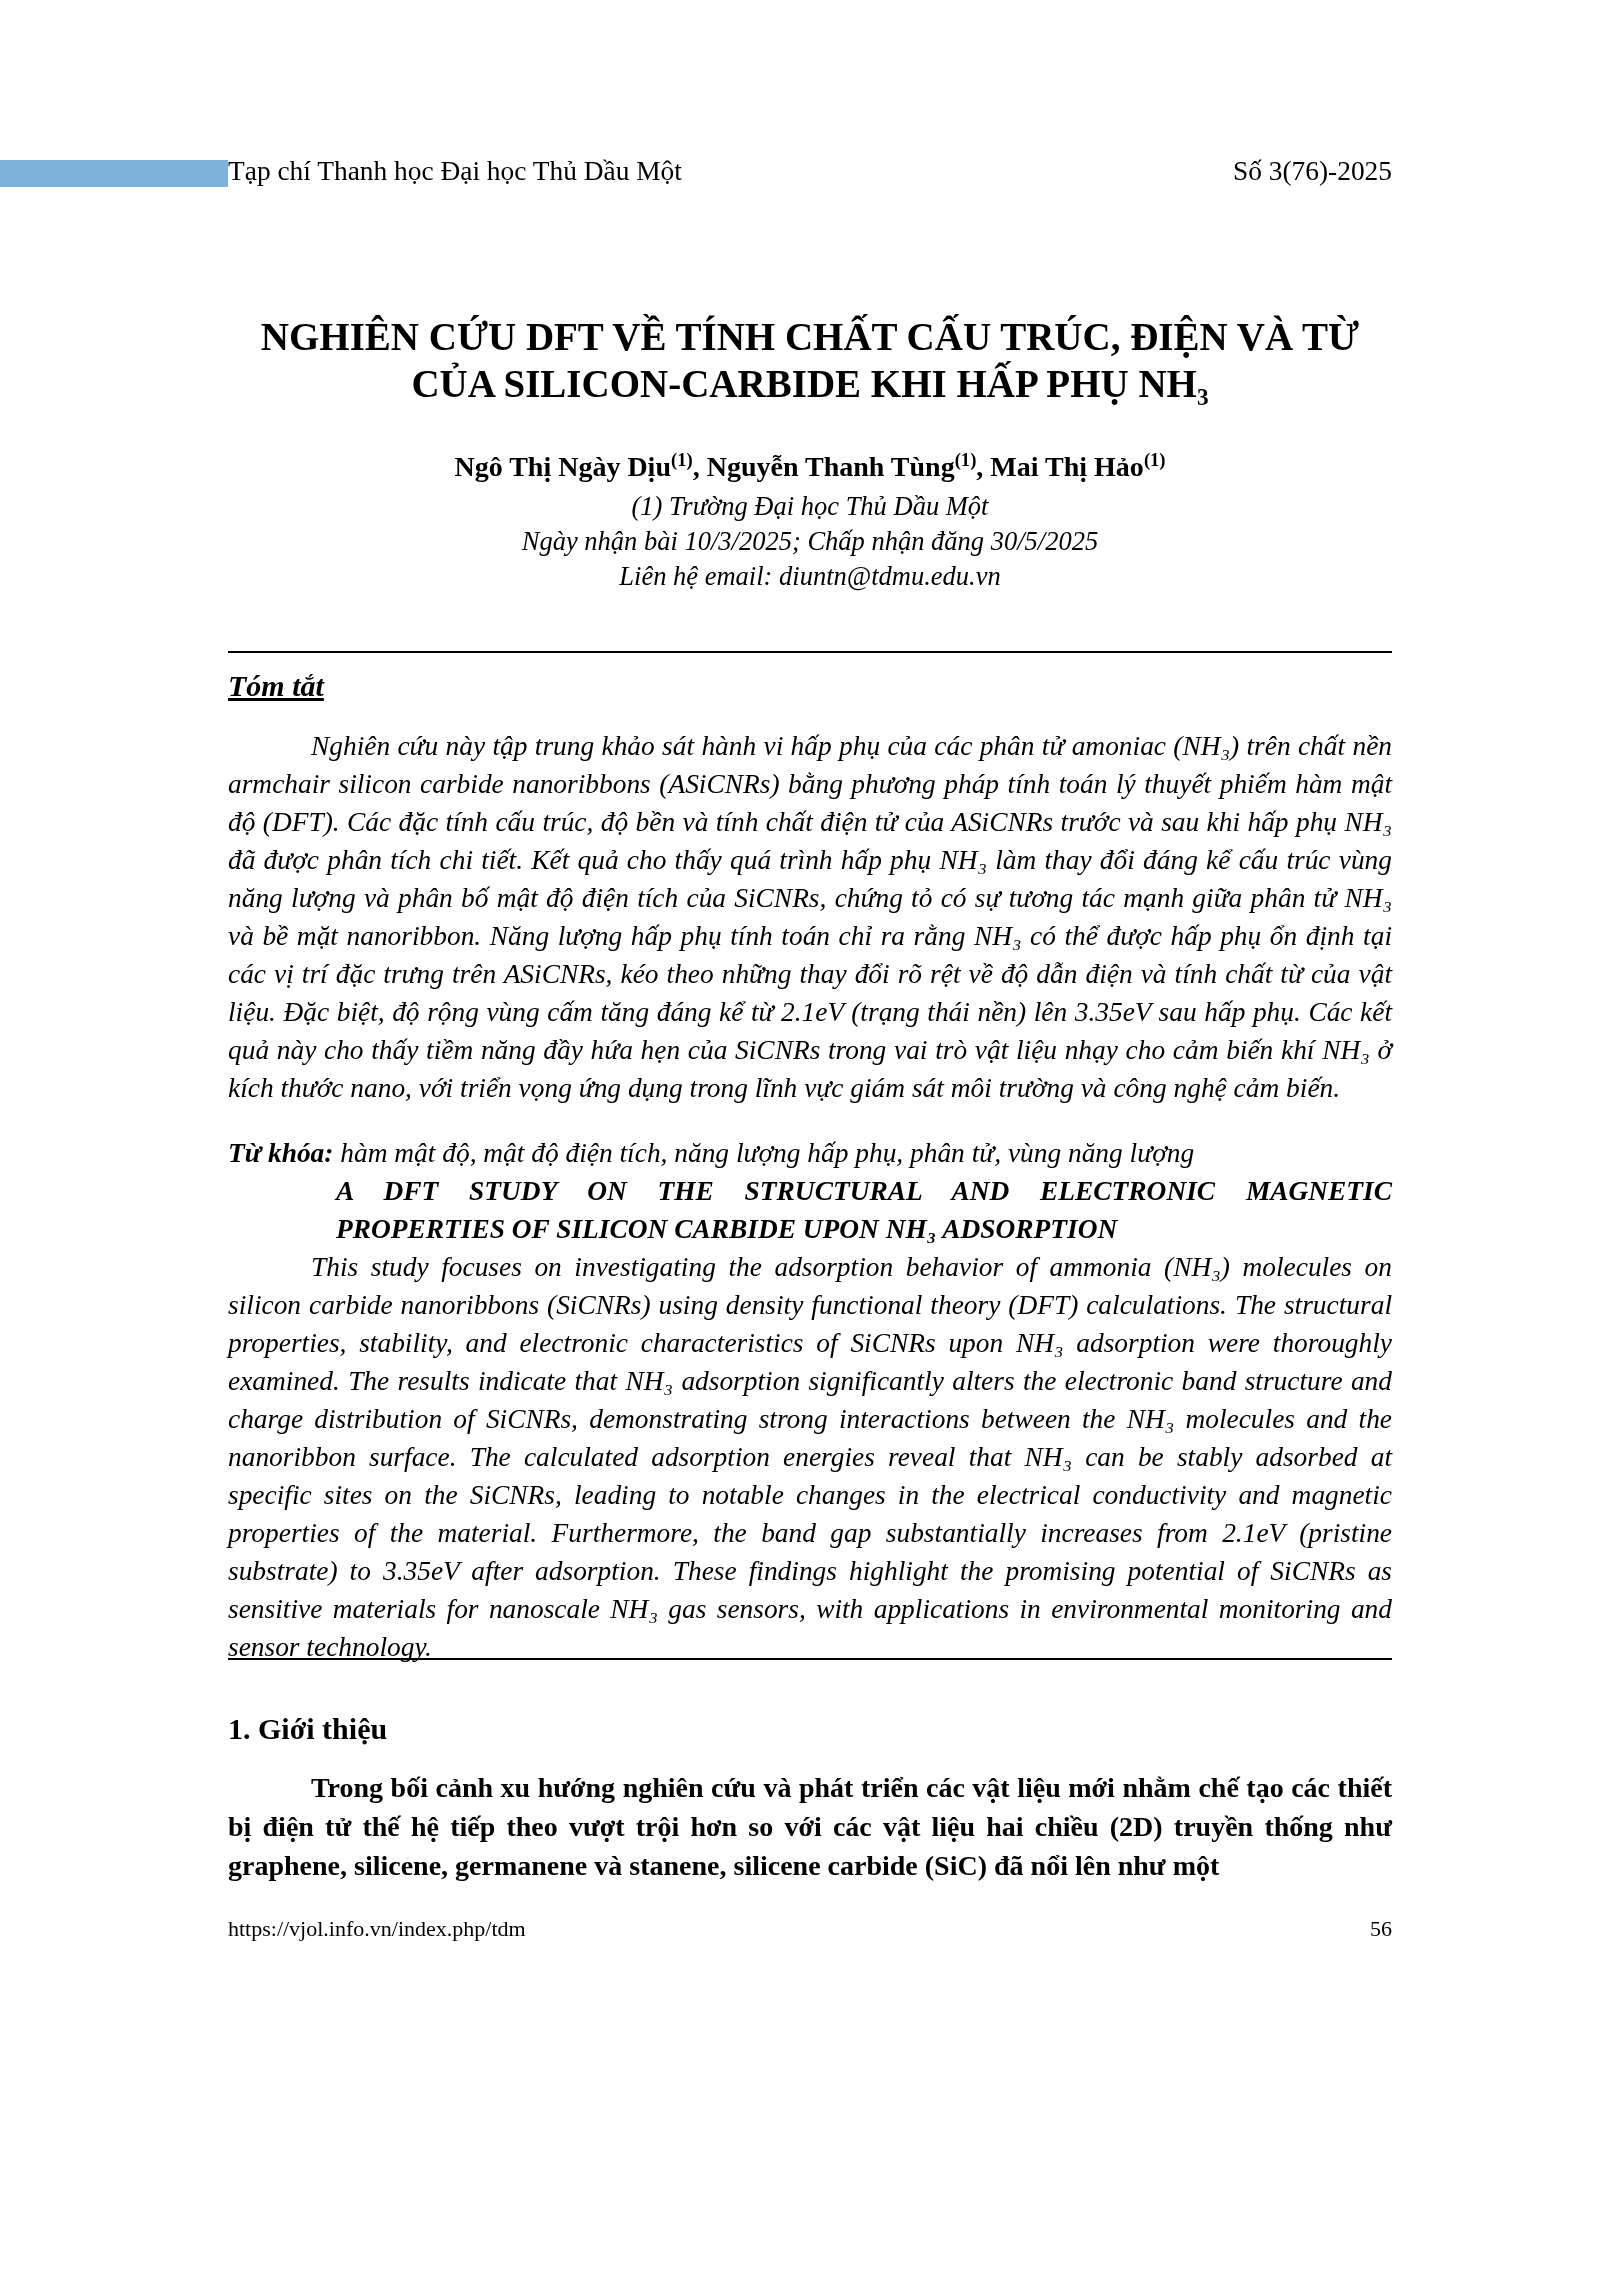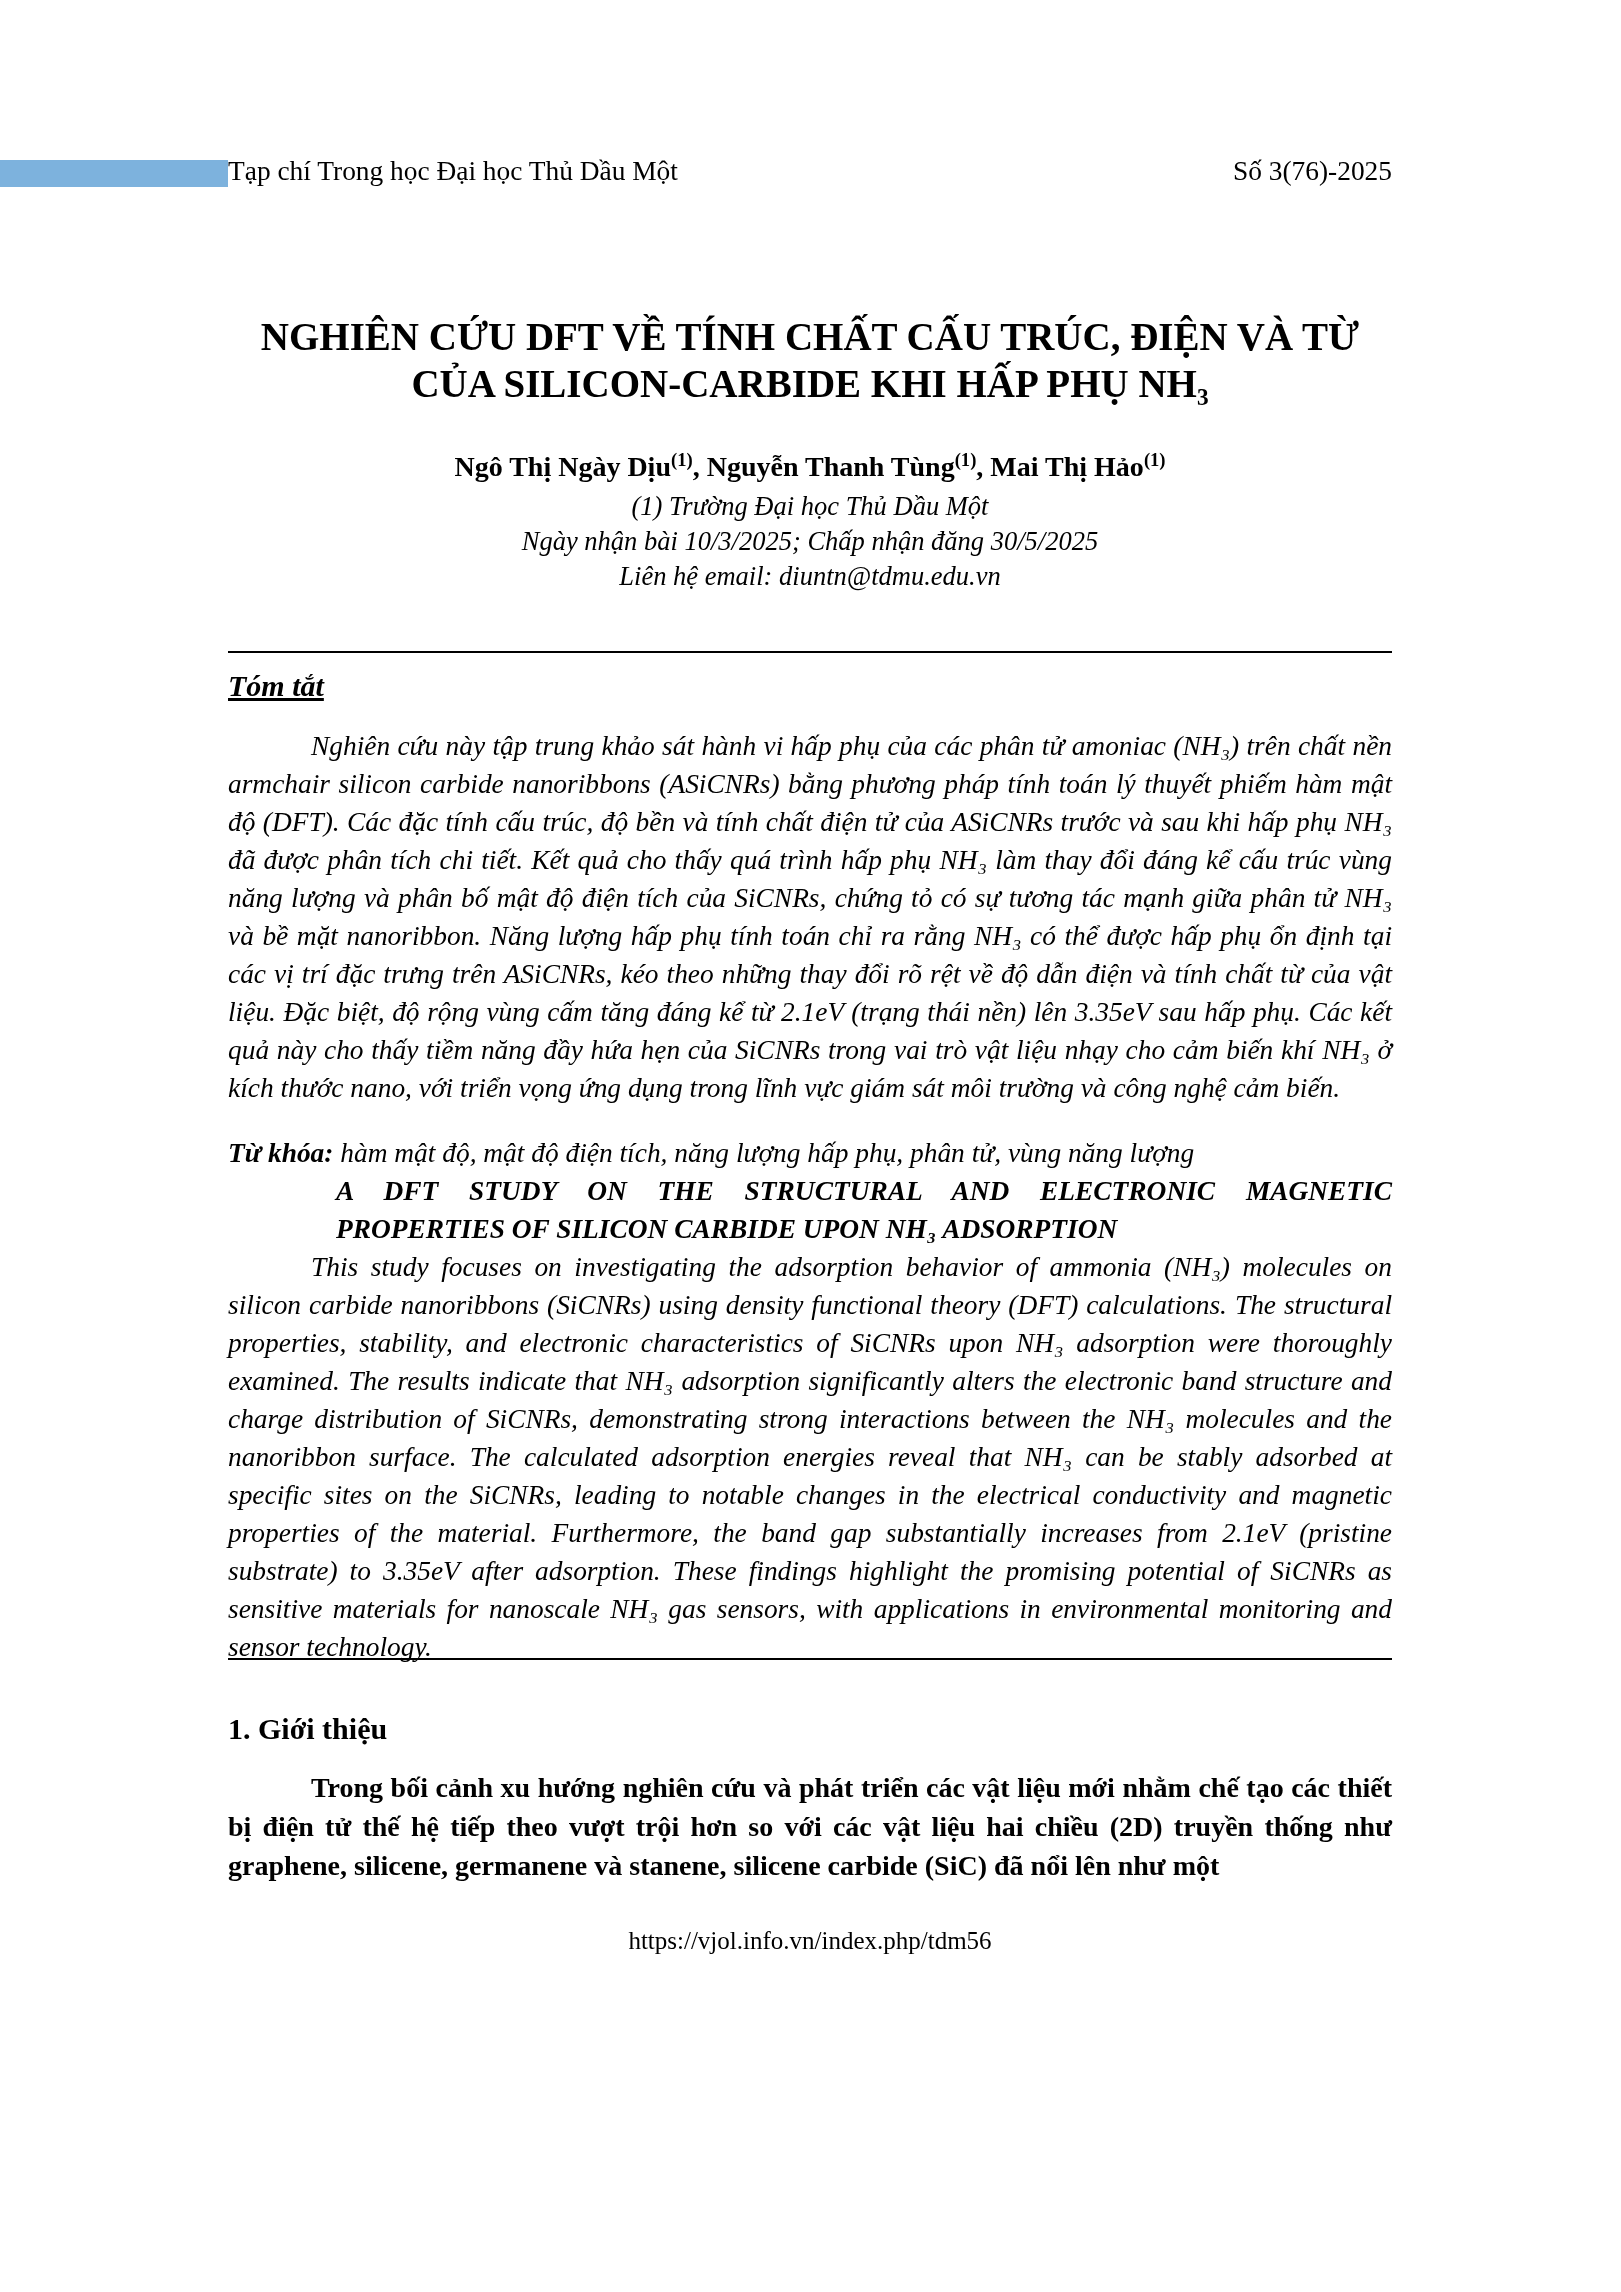--- a/index.html
+++ b/index.html
@@ -90,36 +90,36 @@
     line-height: 43px;
   }
 
   .intro-body {
     margin-top: 18px;
     font-size: 28px; line-height: 39px;
     text-align: justify; text-indent: 83px; font-weight: bold;
   }
 
   .footer-row {
-    margin-top: 39px;
-    display: flex; justify-content: center; align-items: baseline;
-    font-size: 25px; line-height: 33px;
+    margin-top: 27px;
+    display: flex; justify-content: space-between; align-items: baseline;
+    font-size: 22px; line-height: 33px;
   }
 </style>
 </head>
 <body>
 
 <div class="page">
 
   <div class="accent-bar"></div>
 
   <div class="content">
 
     <div class="header-row">
-      <span>Tạp chí Trong học Đại học Thủ Dầu Một</span>
+      <span>Tạp chí Thanh học Đại học Thủ Dầu Một</span>
       <span>Số 3(76)-2025</span>
     </div>
 
     <div class="title">
       <div>NGHIÊN CỨU DFT VỀ TÍNH CHẤT CẤU TRÚC, ĐIỆN VÀ TỪ</div>
       <div>CỦA SILICON-CARBIDE KHI HẤP PHỤ NH₃</div>
     </div>
 
     <div class="authors"><span>Ngô Thị Ngày Dịu</span><sup>(1)</sup><span>, </span><span>Nguyễn Thanh Tùng</span><sup>(1)</sup><span>, </span><span>Mai Thị Hảo</span><sup>(1)</sup></div>
 

